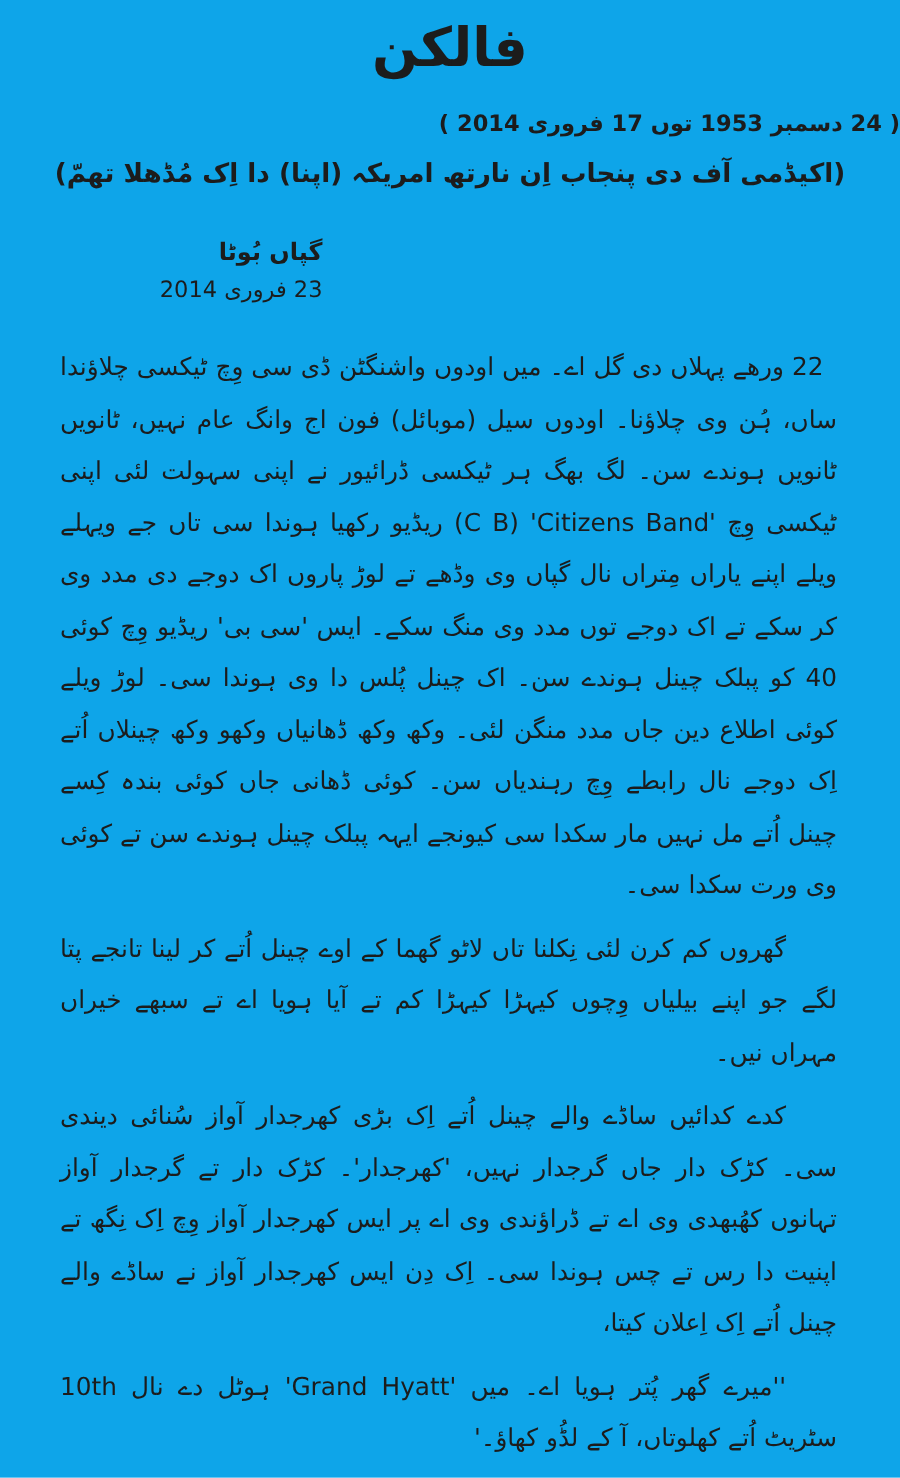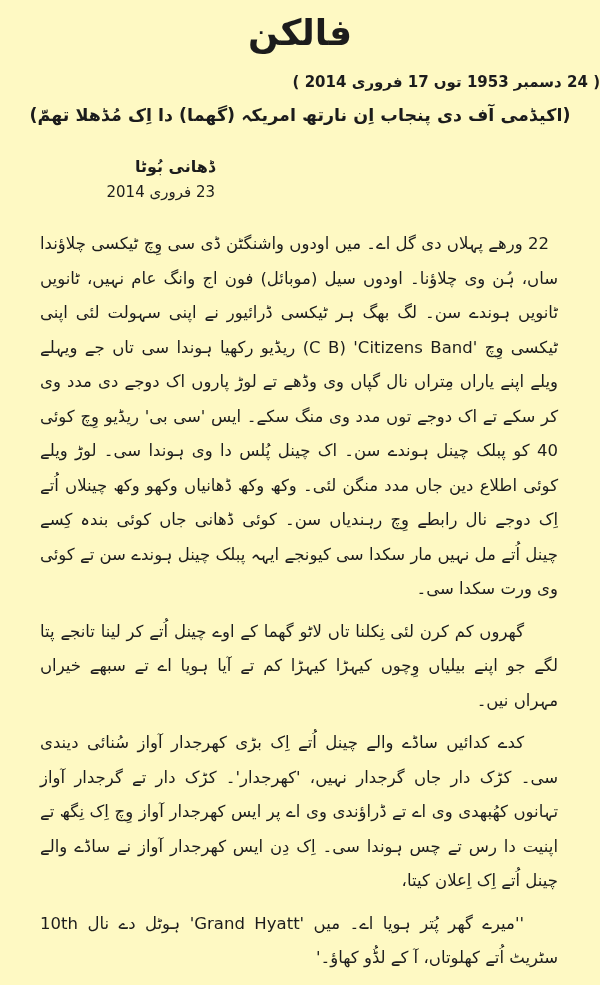--- a/index.html
+++ b/index.html
@@ -5,21 +5,21 @@
   * { box-sizing: border-box; }
   html, body { margin: 0; padding: 0; }
   body {
     width: 600px;
     height: 985px;
     overflow: hidden;
     background: #ffffff;
     color: #1c1c1c;
     font-family: "DejaVu Sans", sans-serif;
   }
-  .page { width: 600px; height: 985px; background: #fef9c3; }
+  .page { width: 600px; height: 985px; background: #0ea5e9; }
   .header { text-align: center; direction: rtl; }
   .doc-title {
     font-size: 36px;
     font-weight: bold;
     padding-top: 10px;
     line-height: 1.3;
   }
   .lifespan {
     font-size: 15px;
     font-weight: bold;
@@ -55,25 +55,25 @@
   .indent { text-indent: 34px; }
   .indent-sm { text-indent: 9px; }
 </style>
 </head>
 <body>
 
 <div class="page">
   <div class="header">
     <div class="doc-title">فالکن</div>
     <div class="lifespan">( 24 دسمبر 1953 توں 17 فروری 2014 )</div>
-    <div class="subtitle">(اکیڈمی آف دی پنجاب اِن نارتھ امریکہ (گھما) دا اِک مُڈھلا تھمّ)</div>
+    <div class="subtitle">(اکیڈمی آف دی پنجاب اِن نارتھ امریکہ (اپنا) دا اِک مُڈھلا تھمّ)</div>
   </div>
 
   <div class="byline">
-    <div class="author">ڈھانی بُوٹا</div>
+    <div class="author">گپاں بُوٹا</div>
     <div class="date">23 فروری 2014</div>
   </div>
 
   <div class="article">
       <p class="para indent-sm">22 ورھے پہلاں دی گل اے۔ میں اودوں واشنگٹن ڈی سی وِچ ٹیکسی چلاؤندا ساں، ہُن وی چلاؤنا۔ اودوں سیل (موبائل) فون اج وانگ عام نہیں، ٹانویں ٹانویں ہوندے سن۔ لگ بھگ ہر ٹیکسی ڈرائیور نے اپنی سہولت لئی اپنی ٹیکسی وِچ ‪(C B) 'Citizens Band'‬ ریڈیو رکھیا ہوندا سی تاں جے ویہلے ویلے اپنے یاراں مِتراں نال گپاں وی وڈھے تے لوڑ پاروں اک دوجے دی مدد وی کر سکے تے اک دوجے توں مدد وی منگ سکے۔ ایس 'سی بی' ریڈیو وِچ کوئی 40 کو پبلک چینل ہوندے سن۔ اک چینل پُلس دا وی ہوندا سی۔ لوڑ ویلے کوئی اطلاع دین جاں مدد منگن لئی۔ وکھ وکھ ڈھانیاں وکھو وکھ چینلاں اُتے اِک دوجے نال رابطے وِچ رہندیاں سن۔ کوئی ڈھانی جاں کوئی بندہ کِسے چینل اُتے مل نہیں مار سکدا سی کیونجے ایہہ پبلک چینل ہوندے سن تے کوئی وی ورت سکدا سی۔</p>
       <p class="para indent">گھروں کم کرن لئی نِکلنا تاں لاٹو گھما کے اوے چینل اُتے کر لینا تانجے پتا لگے جو اپنے بیلیاں وِچوں کیہڑا کیہڑا کم تے آیا ہویا اے تے سبھے خیراں مہراں نیں۔</p>
       <p class="para indent">کدے کدائیں ساڈے والے چینل اُتے اِک بڑی کھرجدار آواز سُنائی دیندی سی۔ کڑک دار جاں گرجدار نہیں، 'کھرجدار'۔ کڑک دار تے گرجدار آواز تہانوں کھُبھدی وی اے تے ڈراؤندی وی اے پر ایس کھرجدار آواز وِچ اِک نِگھ تے اپنیت دا رس تے چس ہوندا سی۔ اِک دِن ایس کھرجدار آواز نے ساڈے والے چینل اُتے اِک اِعلان کیتا،</p>
       <p class="para indent">''میرے گھر پُتر ہویا اے۔ میں ‪'Grand Hyatt'‬ ہوٹل دے نال ‪10th‬ سٹریٹ اُتے کھلوتاں، آ کے لڈُو کھاؤ۔'</p>
       <p class="para indent">میں گل آئی گئی کر چھڈی۔ کوئی ادھے کو گھنٹے بعدوں پھیر ایہو ای اِعلان ہویا، پُتر جمن دا تے لڈو کھان دا۔ اسیں پھیر کناں ریڑھے مار چھڈی تے ڈالراں پِچھے گڈی دوڑاندے رہے۔ لگ بھگ اِک گھنٹے بعدوں ایس کھرجدار آواز نے بھرویں جوش تے نِگھ نال پھیر اِعلان کیتا۔</p>
     </div>

